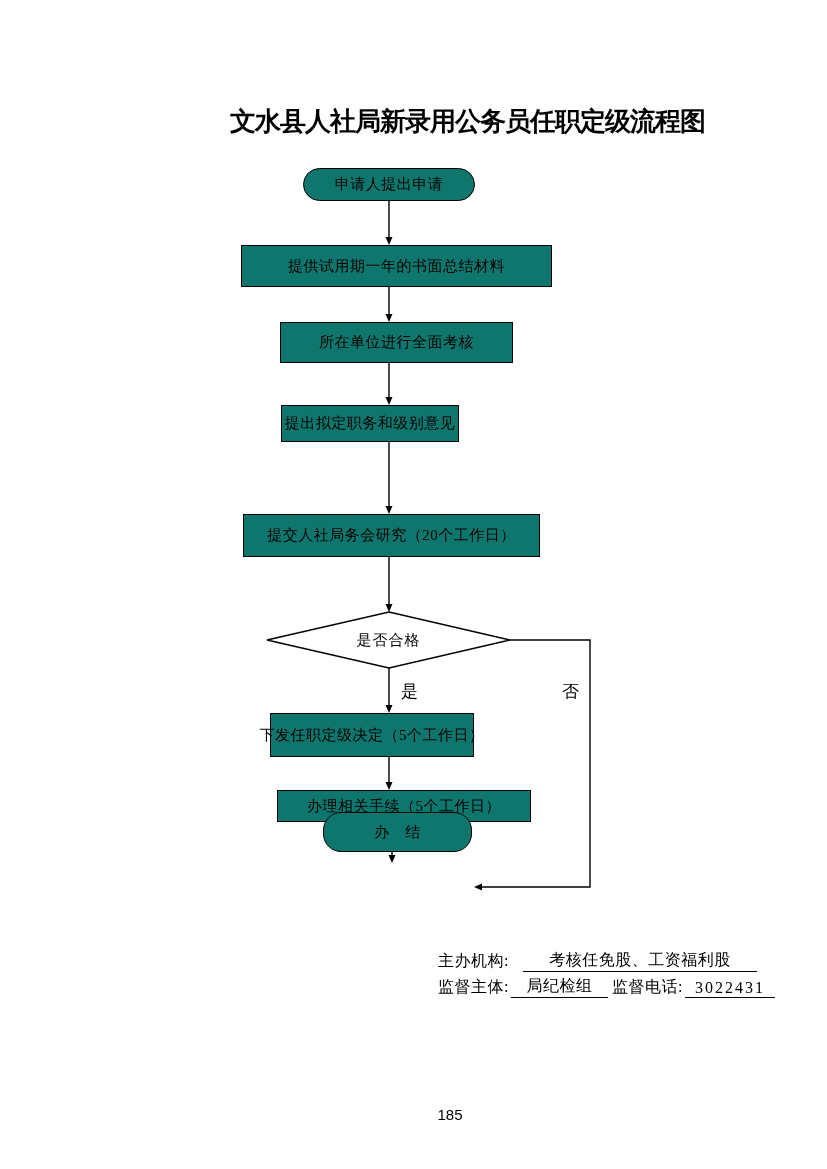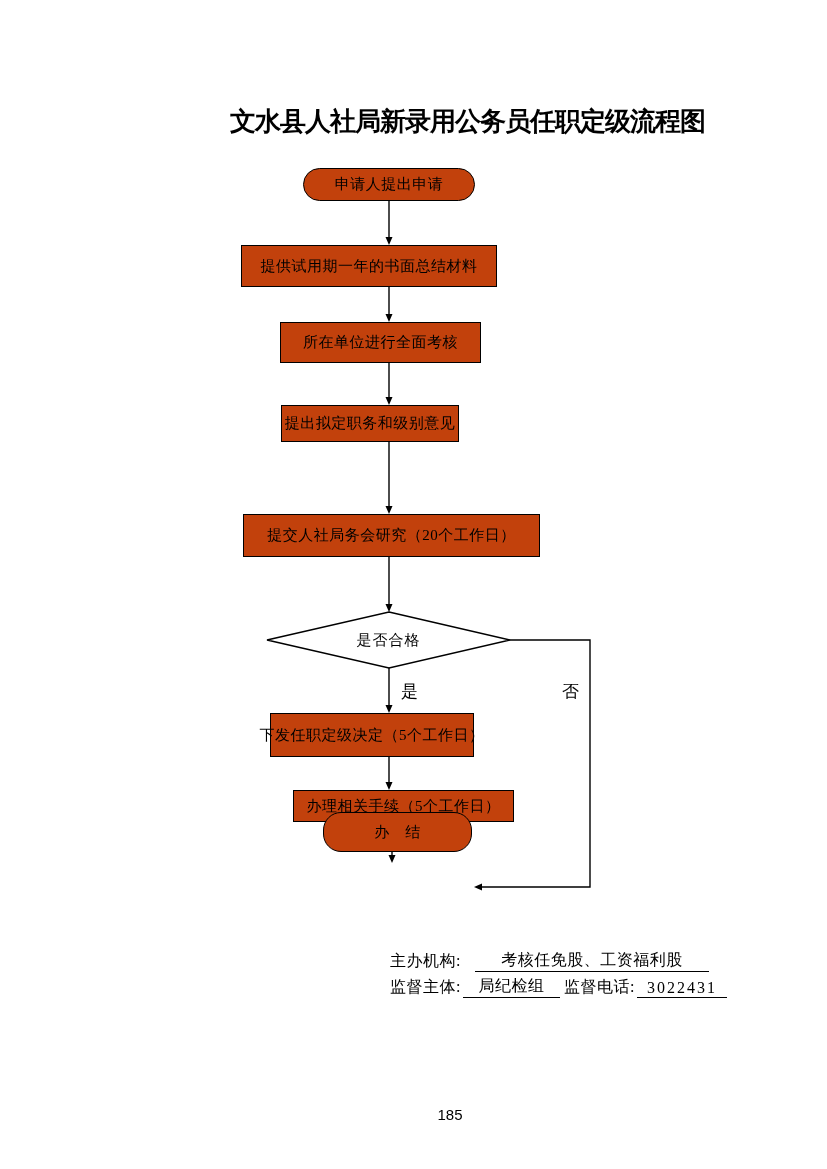--- a/index.html
+++ b/index.html
@@ -35,21 +35,21 @@
   .node {
     position: absolute;
     box-sizing: border-box;
     border: 1.5px solid #000;
     display: flex;
     align-items: center;
     justify-content: center;
     font-size: 15px;
     letter-spacing: 0.5px;
     text-align: center;
-    background: #c2410c;
+    background: #0f766e;
     white-space: nowrap;
   }
   .terminator { border-radius: 18px; }
   .decision-text {
     position: absolute;
     border: none;
     display: flex;
     align-items: center;
     justify-content: center;
     font-size: 15px;
@@ -64,20 +64,21 @@
     left: 390px;
     top: 946px;
     font-size: 16px;
     letter-spacing: 0.5px;
   }
   .footer-row {
     display: flex;
     align-items: flex-end;
     height: 26px;
     white-space: nowrap;
+    margin-left: 48px;
   }
   .footer-label { padding-right: 14px; }
   .footer-label.tight { padding-right: 2px; }
   .uline {
     display: inline-block;
     border-bottom: 1.3px solid #000;
     text-align: center;
   }
   .uline.org { min-width: 234px; }
   .uline.sup { min-width: 97px; }
@@ -123,45 +124,45 @@
     <polygon points="392,863 388.5,855 395.5,855" fill="#000" stroke="none"></polygon>
 
     <polyline points="510,640 590,640 590,887 481,887"></polyline>
     <polygon points="474,887 482,883.5 482,890.5" fill="#000" stroke="none"></polygon>
   </svg>
 
   <div class="node terminator" style="left:303px; top:168px; width:172px; height:33px;">
     <span>申请人提出申请</span>
   </div>
 
-  <div class="node" style="left:241px; top:245px; width:256px; height:42px;">
+  <div class="node" style="left:241px; top:245px; width:311px; height:42px;">
     <span>提供试用期一年的书面总结材料</span>
   </div>
 
-  <div class="node" style="left:280px; top:322px; width:201px; height:41px;">
+  <div class="node" style="left:280px; top:322px; width:233px; height:41px;">
     <span>所在单位进行全面考核</span>
   </div>
 
   <div class="node" style="left:281px; top:405px; width:178px; height:37px;">
     <span>提出拟定职务和级别意见</span>
   </div>
 
   <div class="node" style="left:243px; top:514px; width:297px; height:43px;align-items:center;">
     <span>提交人社局务会研究（20个工作日）</span>
   </div>
 
   <div class="decision-text" style="left:267px; top:612px; width:243px; height:56px;">
     <span>是否合格</span>
   </div>
 
   <div class="node" style="left:270px; top:713px; width:204px; height:44px;">
     <span>下发任职定级决定（5个工作日）</span>
   </div>
 
-  <div class="node" style="left:277px; top:790px; width:221px; height:32px;margin-left:16px;">
+  <div class="node" style="left:277px; top:790px; width:254px; height:32px;">
     <span>办理相关手续（5个工作日）</span>
   </div>
 
   <div class="node terminator" style="left:323px; top:812px; width:149px; height:40px;">
     <span>办　结</span>
   </div>
 
   <div class="edge-label" style="left:401px; top:680px;">是</div>
   <div class="edge-label" style="left:562px; top:680px;">否</div>
 

